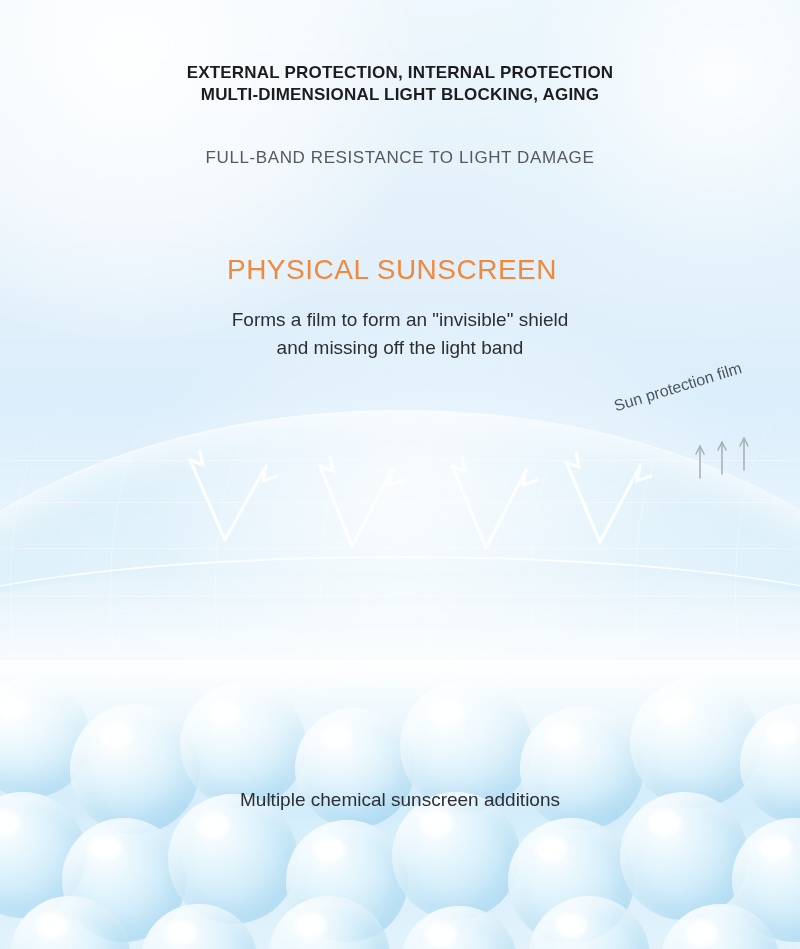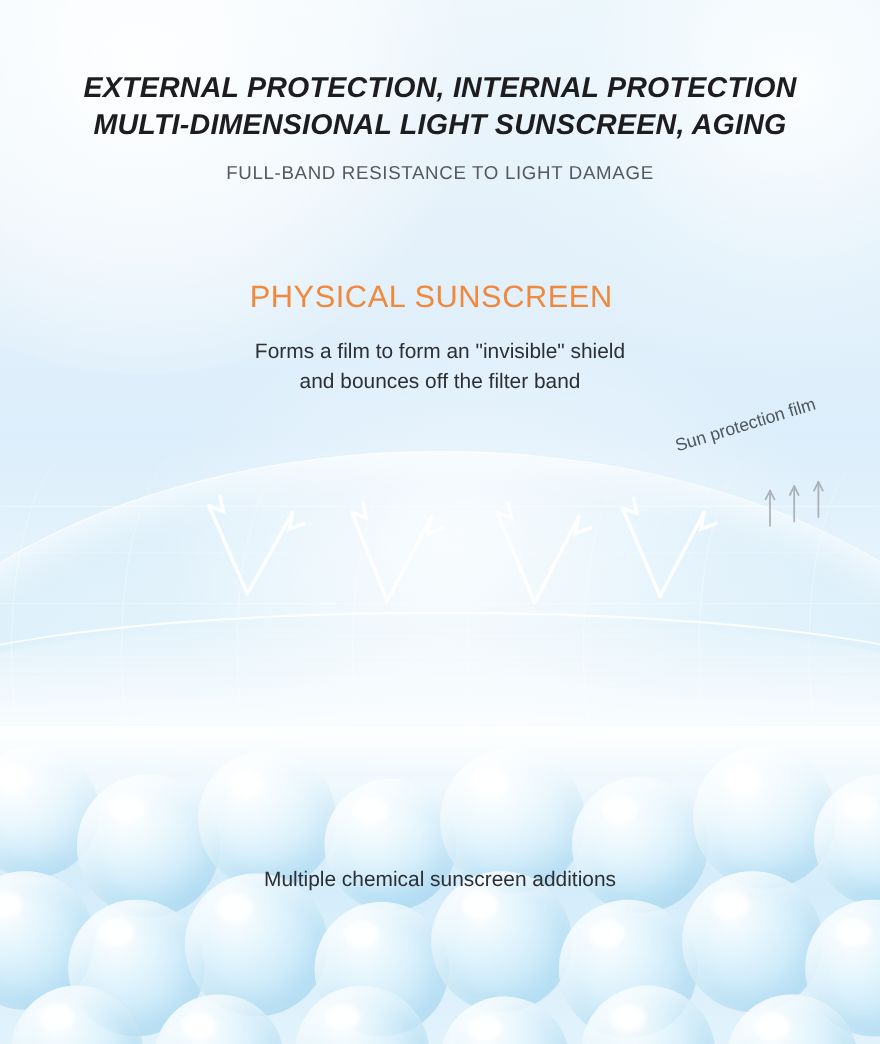--- a/index.html
+++ b/index.html
@@ -139,25 +139,24 @@
     border-bottom: none;
   }
 
   
   .headline {
     position: absolute;
     left: 0; top: 62px;
     width: 800px;
     text-align: center;
     color: #1d1d1f;
-    font-size: 26px;
+    font-size: 17px;
     font-weight: bold;
     letter-spacing: 0.2px;
     line-height: 1.32;
-    font-style: italic;
   }
   .headline .line2 { display: block; }
   .subhead {
     position: absolute;
     left: 0; top: 148px;
     width: 800px;
     text-align: center;
     color: #55585c;
     font-size: 17px;
     letter-spacing: 0.6px;
@@ -288,28 +287,28 @@
       <path d="M700 446 l-4 8 M700 446 l4 8"></path>
       <path d="M722 474 L722 442"></path>
       <path d="M722 442 l-4 8 M722 442 l4 8"></path>
       <path d="M744 470 L744 438"></path>
       <path d="M744 438 l-4 8 M744 438 l4 8"></path>
     </g>
   </svg>
 
   <div class="headline">
     <span>EXTERNAL PROTECTION, INTERNAL PROTECTION</span>
-    <span class="line2">MULTI-DIMENSIONAL LIGHT SUNSCREEN, AGING</span>
+    <span class="line2">MULTI-DIMENSIONAL LIGHT BLOCKING, AGING</span>
   </div>
   <div class="subhead">FULL-BAND RESISTANCE TO LIGHT DAMAGE</div>
 
   <div class="sec-title physical">PHYSICAL SUNSCREEN</div>
   <div class="sec-body physical">
     <span>Forms a film to form an "invisible" shield</span>
-    <span>and bounces off the filter band</span>
+    <span>and missing off the light band</span>
   </div>
 
   <div class="film-label">Sun protection film</div>
 
   <div class="sec-body chemical">
     <span>Multiple chemical sunscreen additions</span>
   </div>
 
 </div>
 

